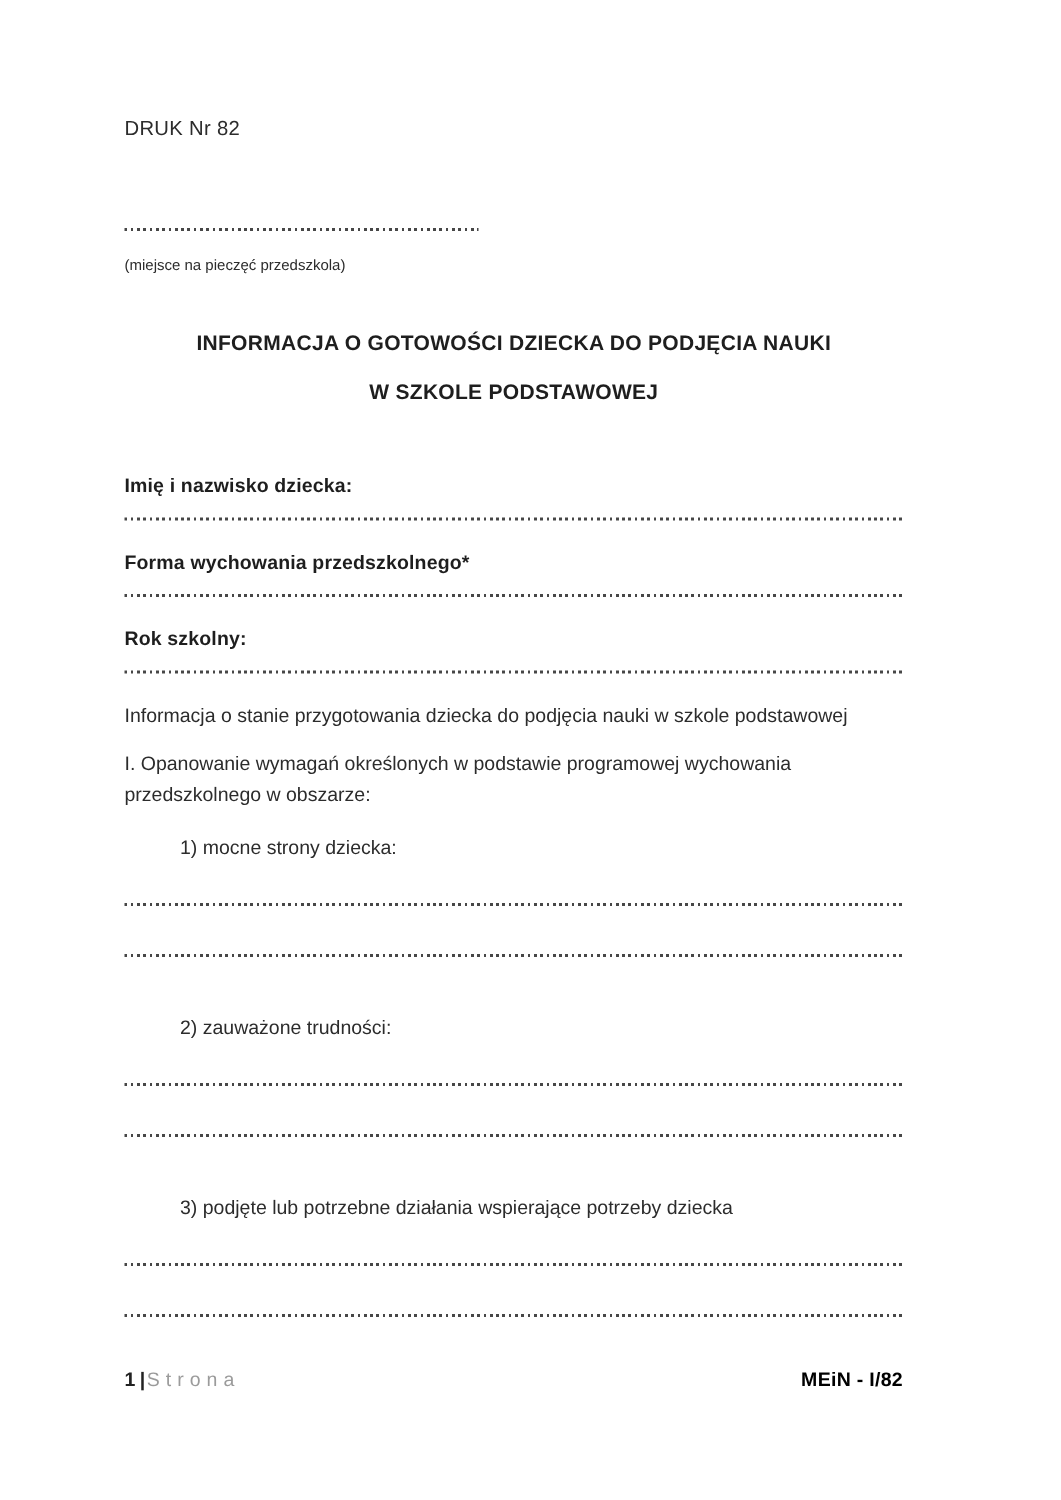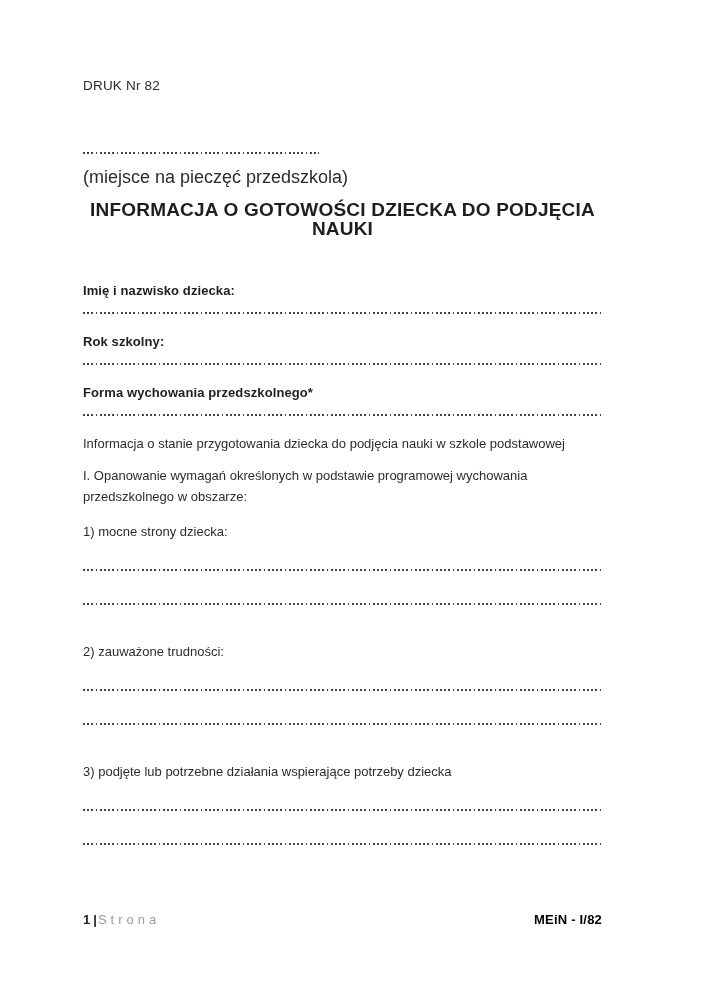--- a/index.html
+++ b/index.html
@@ -25,29 +25,29 @@
   .fill-line {
     height: 2px;
     background-image: repeating-linear-gradient(90deg, #474747 0 1.8px, transparent 1.8px 4.2px);
   }
   .stamp-line {
     width: 236px;
     margin-top: 58px;
   }
   .stamp-caption {
     margin-top: 15px;
-    font-size: 18px;
+    font-size: 10px;
     line-height: 17px;
   }
   .doc-title {
-    margin-top: 14px;
+    margin-top: 33px;
     text-align: center;
     font-weight: 700;
     color: #1e1e1e;
-    font-size: 19px;
+    font-size: 14px;
     letter-spacing: 0.2px;
   }
   .title-line1 { line-height: 19px; }
   .title-line2 { margin-top: 14px; line-height: 19px; }
   .fields { margin-top: 45px; }
   .field + .field { margin-top: 20px; }
   .field-label {
     font-size: 13px;
     line-height: 15px;
     font-weight: 700;
@@ -72,20 +72,21 @@
     line-height: 15px;
     font-weight: 700;
     color: #1e1e1e;
     letter-spacing: 0.1px;
   }
   .area-heading .suffix { font-weight: 400; color: #2c2c2c; }
   .subsection { margin-top: 17px; margin-bottom: 39px; }
   .sub-label {
     font-size: 13px;
     line-height: 15px;
+    margin-left: 37px;
   }
   .sub-line-1 { margin-top: 30px; }
   .sub-line-2 { margin-top: 32px; }
   .footer {
     position: absolute;
     left: 83px;
     right: 85px;
     top: 912px;
     display: flex;
     justify-content: space-between;
@@ -103,33 +104,34 @@
 
 <div class="page">
 
   <div class="form-number">DRUK Nr 82</div>
 
   <div class="fill-line stamp-line"></div>
   <div class="stamp-caption">(miejsce na pieczęć przedszkola)</div>
 
   <div class="doc-title">
     <div class="title-line1">INFORMACJA O GOTOWOŚCI DZIECKA DO PODJĘCIA NAUKI</div>
+    <div class="title-line2">W SZKOLE PODSTAWOWEJ</div>
   </div>
 
   <div class="fields">
     <div class="field">
       <div class="field-label">Imię i nazwisko dziecka:</div>
       <div class="fill-line"></div>
     </div>
     <div class="field">
-      <div class="field-label">Rok szkolny:</div>
+      <div class="field-label">Forma wychowania przedszkolnego*</div>
       <div class="fill-line"></div>
     </div>
     <div class="field">
-      <div class="field-label">Forma wychowania przedszkolnego*</div>
+      <div class="field-label">Rok szkolny:</div>
       <div class="fill-line"></div>
     </div>
   </div>
 
   <div class="intro">Informacja o stanie przygotowania dziecka do podjęcia nauki w szkole podstawowej</div>
 
   <div class="section-heading">I. Opanowanie wymagań określonych w podstawie programowej wychowania przedszkolnego w obszarze:</div>
 
 
   <div class="subsection">

